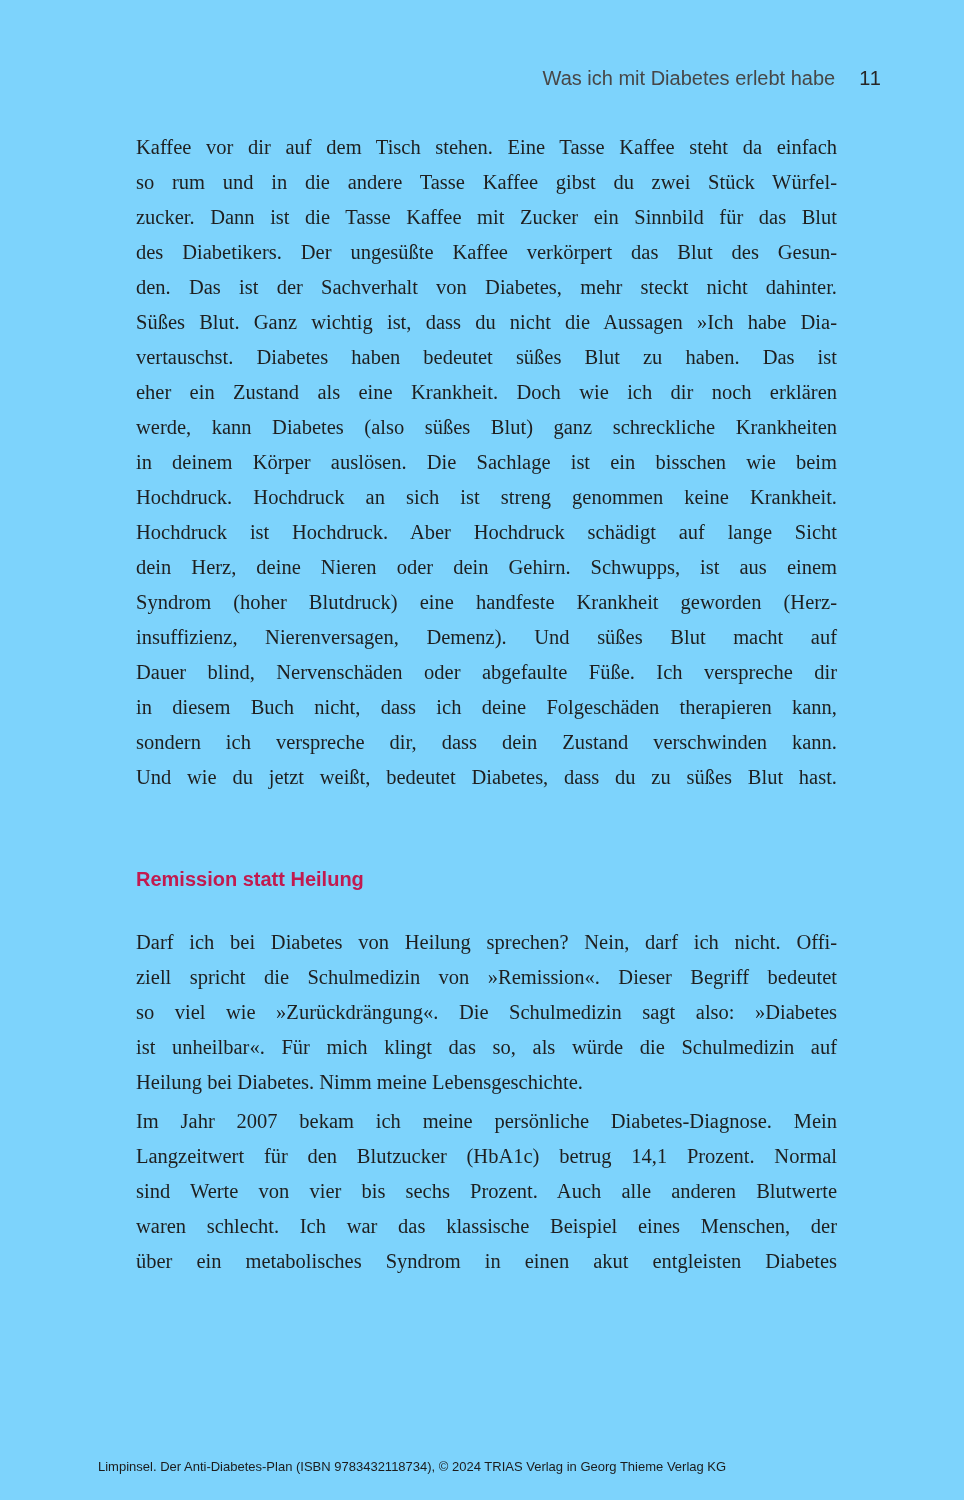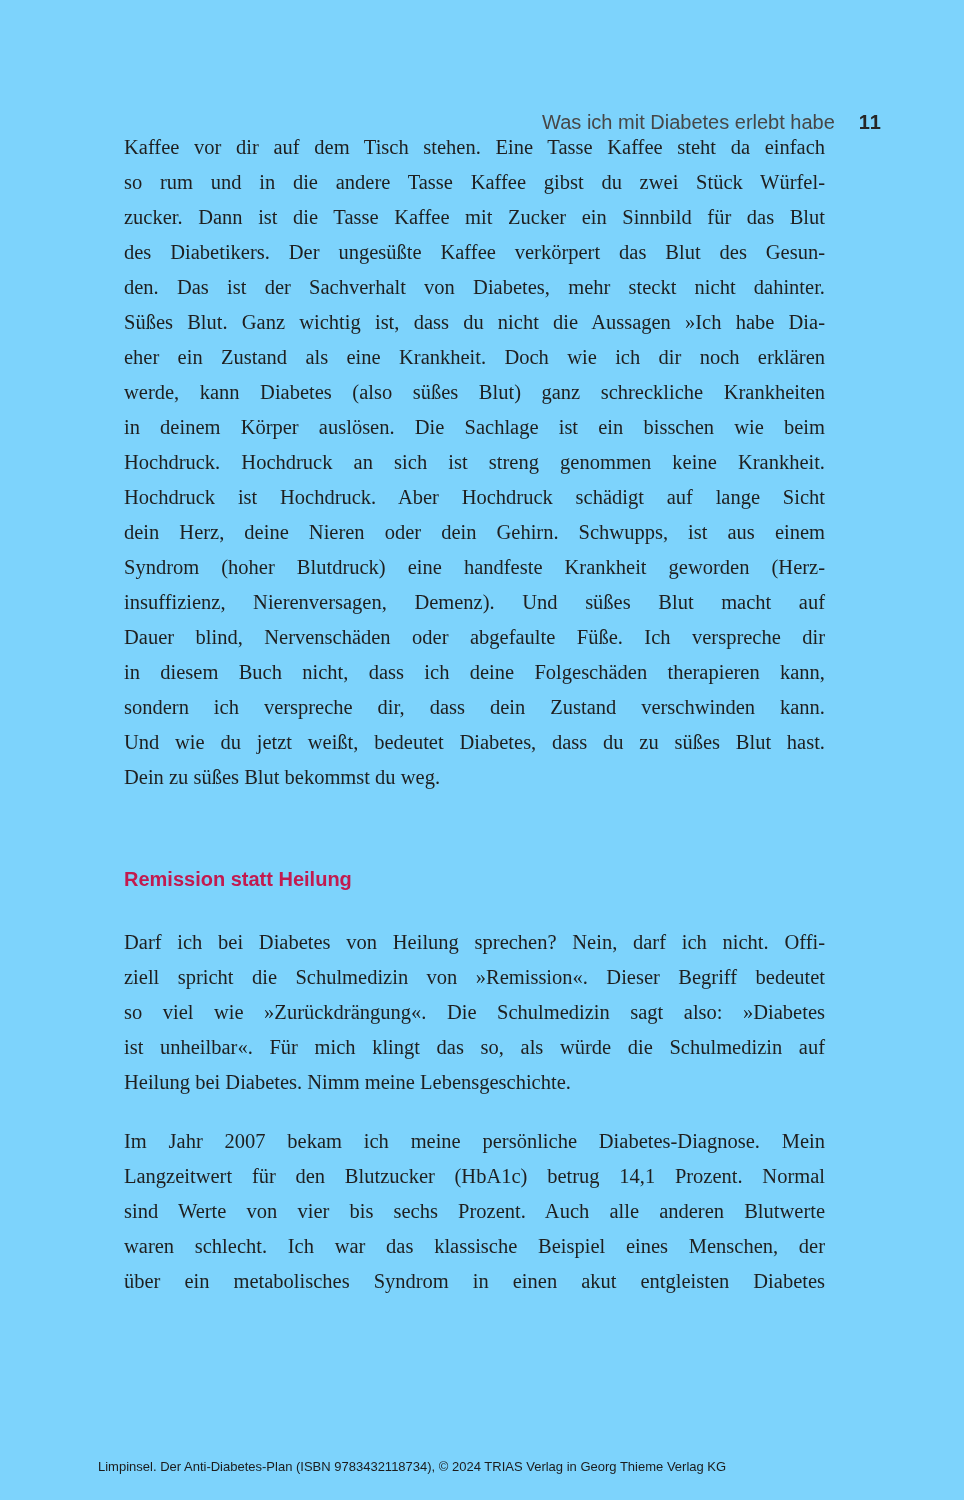--- a/index.html
+++ b/index.html
@@ -21,29 +21,28 @@
     right: 82px;
     display: flex;
     align-items: baseline;
     gap: 24px;
     font-family: "Liberation Sans", "DejaVu Sans", sans-serif;
     font-size: 20px;
     color: #474747;
     white-space: nowrap;
   }
   .page-header .page-number {
-    font-weight: 700;
+    font-weight: 400;
     color: #262626;
     letter-spacing: 1px;
-    margin-top: 44px;
   }
   .page-body {
     position: absolute;
     top: 130px;
-    left: 124px;
+    left: 136px;
     width: 701px;
     color: #1f1f1f;
     font-size: 20.5px;
     line-height: 35px;
   }
   .para .line {
     text-align: justify;
     text-align-last: justify;
     white-space: normal;
   }
@@ -52,21 +51,21 @@
   }
   .section-heading {
     margin: 64px 0 26px 0;
     font-family: "Liberation Sans", "DejaVu Sans", sans-serif;
     font-weight: 700;
     font-size: 20px;
     line-height: 40px;
     letter-spacing: 0;
   }
   .para-3 {
-    margin-top: 24px;
+    margin-top: 4px;
   }
   .page-footer {
     position: absolute;
     top: 1459px;
     left: 98px;
     font-family: "Liberation Sans", "DejaVu Sans", sans-serif;
     font-size: 13px;
     color: #1c1c1c;
     white-space: nowrap;
   }
@@ -83,33 +82,33 @@
 
   <div class="page-body" style="color: rgb(31, 31, 31);">
 
     <div class="para para-1">
         <div class="line">Kaffee vor dir auf dem Tisch stehen. Eine Tasse Kaffee steht da einfach</div>
         <div class="line">so rum und in die andere Tasse Kaffee gibst du zwei Stück Würfel-</div>
         <div class="line">zucker. Dann ist die Tasse Kaffee mit Zucker ein Sinnbild für das Blut</div>
         <div class="line">des Diabetikers. Der ungesüßte Kaffee verkörpert das Blut des Gesun-</div>
         <div class="line">den. Das ist der Sachverhalt von Diabetes, mehr steckt nicht dahinter.</div>
         <div class="line">Süßes Blut. Ganz wichtig ist, dass du nicht die Aussagen »Ich habe Dia-</div>
+        <div class="line">vertauschst. Diabetes haben bedeutet süßes Blut zu haben. Das ist</div>
         <div class="line">eher ein Zustand als eine Krankheit. Doch wie ich dir noch erklären</div>
         <div class="line">werde, kann Diabetes (also süßes Blut) ganz schreckliche Krankheiten</div>
         <div class="line">in deinem Körper auslösen. Die Sachlage ist ein bisschen wie beim</div>
         <div class="line">Hochdruck. Hochdruck an sich ist streng genommen keine Krankheit.</div>
         <div class="line">Hochdruck ist Hochdruck. Aber Hochdruck schädigt auf lange Sicht</div>
         <div class="line">dein Herz, deine Nieren oder dein Gehirn. Schwupps, ist aus einem</div>
         <div class="line">Syndrom (hoher Blutdruck) eine handfeste Krankheit geworden (Herz-</div>
         <div class="line">insuffizienz, Nierenversagen, Demenz). Und süßes Blut macht auf</div>
         <div class="line">Dauer blind, Nervenschäden oder abgefaulte Füße. Ich verspreche dir</div>
         <div class="line">in diesem Buch nicht, dass ich deine Folgeschäden therapieren kann,</div>
         <div class="line">sondern ich verspreche dir, dass dein Zustand verschwinden kann.</div>
         <div class="line">Und wie du jetzt weißt, bedeutet Diabetes, dass du zu süßes Blut hast.</div>
-        <div class="line last">Dein zu süßes Blut bekommst du weg.</div>
       </div>
 
     <h2 class="section-heading" style="color: rgb(194, 26, 79);">Remission statt Heilung</h2>
 
     <div class="para para-2">
         <div class="line">Darf ich bei Diabetes von Heilung sprechen? Nein, darf ich nicht. Offi-</div>
         <div class="line">ziell spricht die Schulmedizin von »Remission«. Dieser Begriff bedeutet</div>
         <div class="line">so viel wie »Zurückdrängung«. Die Schulmedizin sagt also: »Diabetes</div>
         <div class="line">ist unheilbar«. Für mich klingt das so, als würde die Schulmedizin auf</div>
         <div class="line last">Heilung bei Diabetes. Nimm meine Lebensgeschichte.</div>

